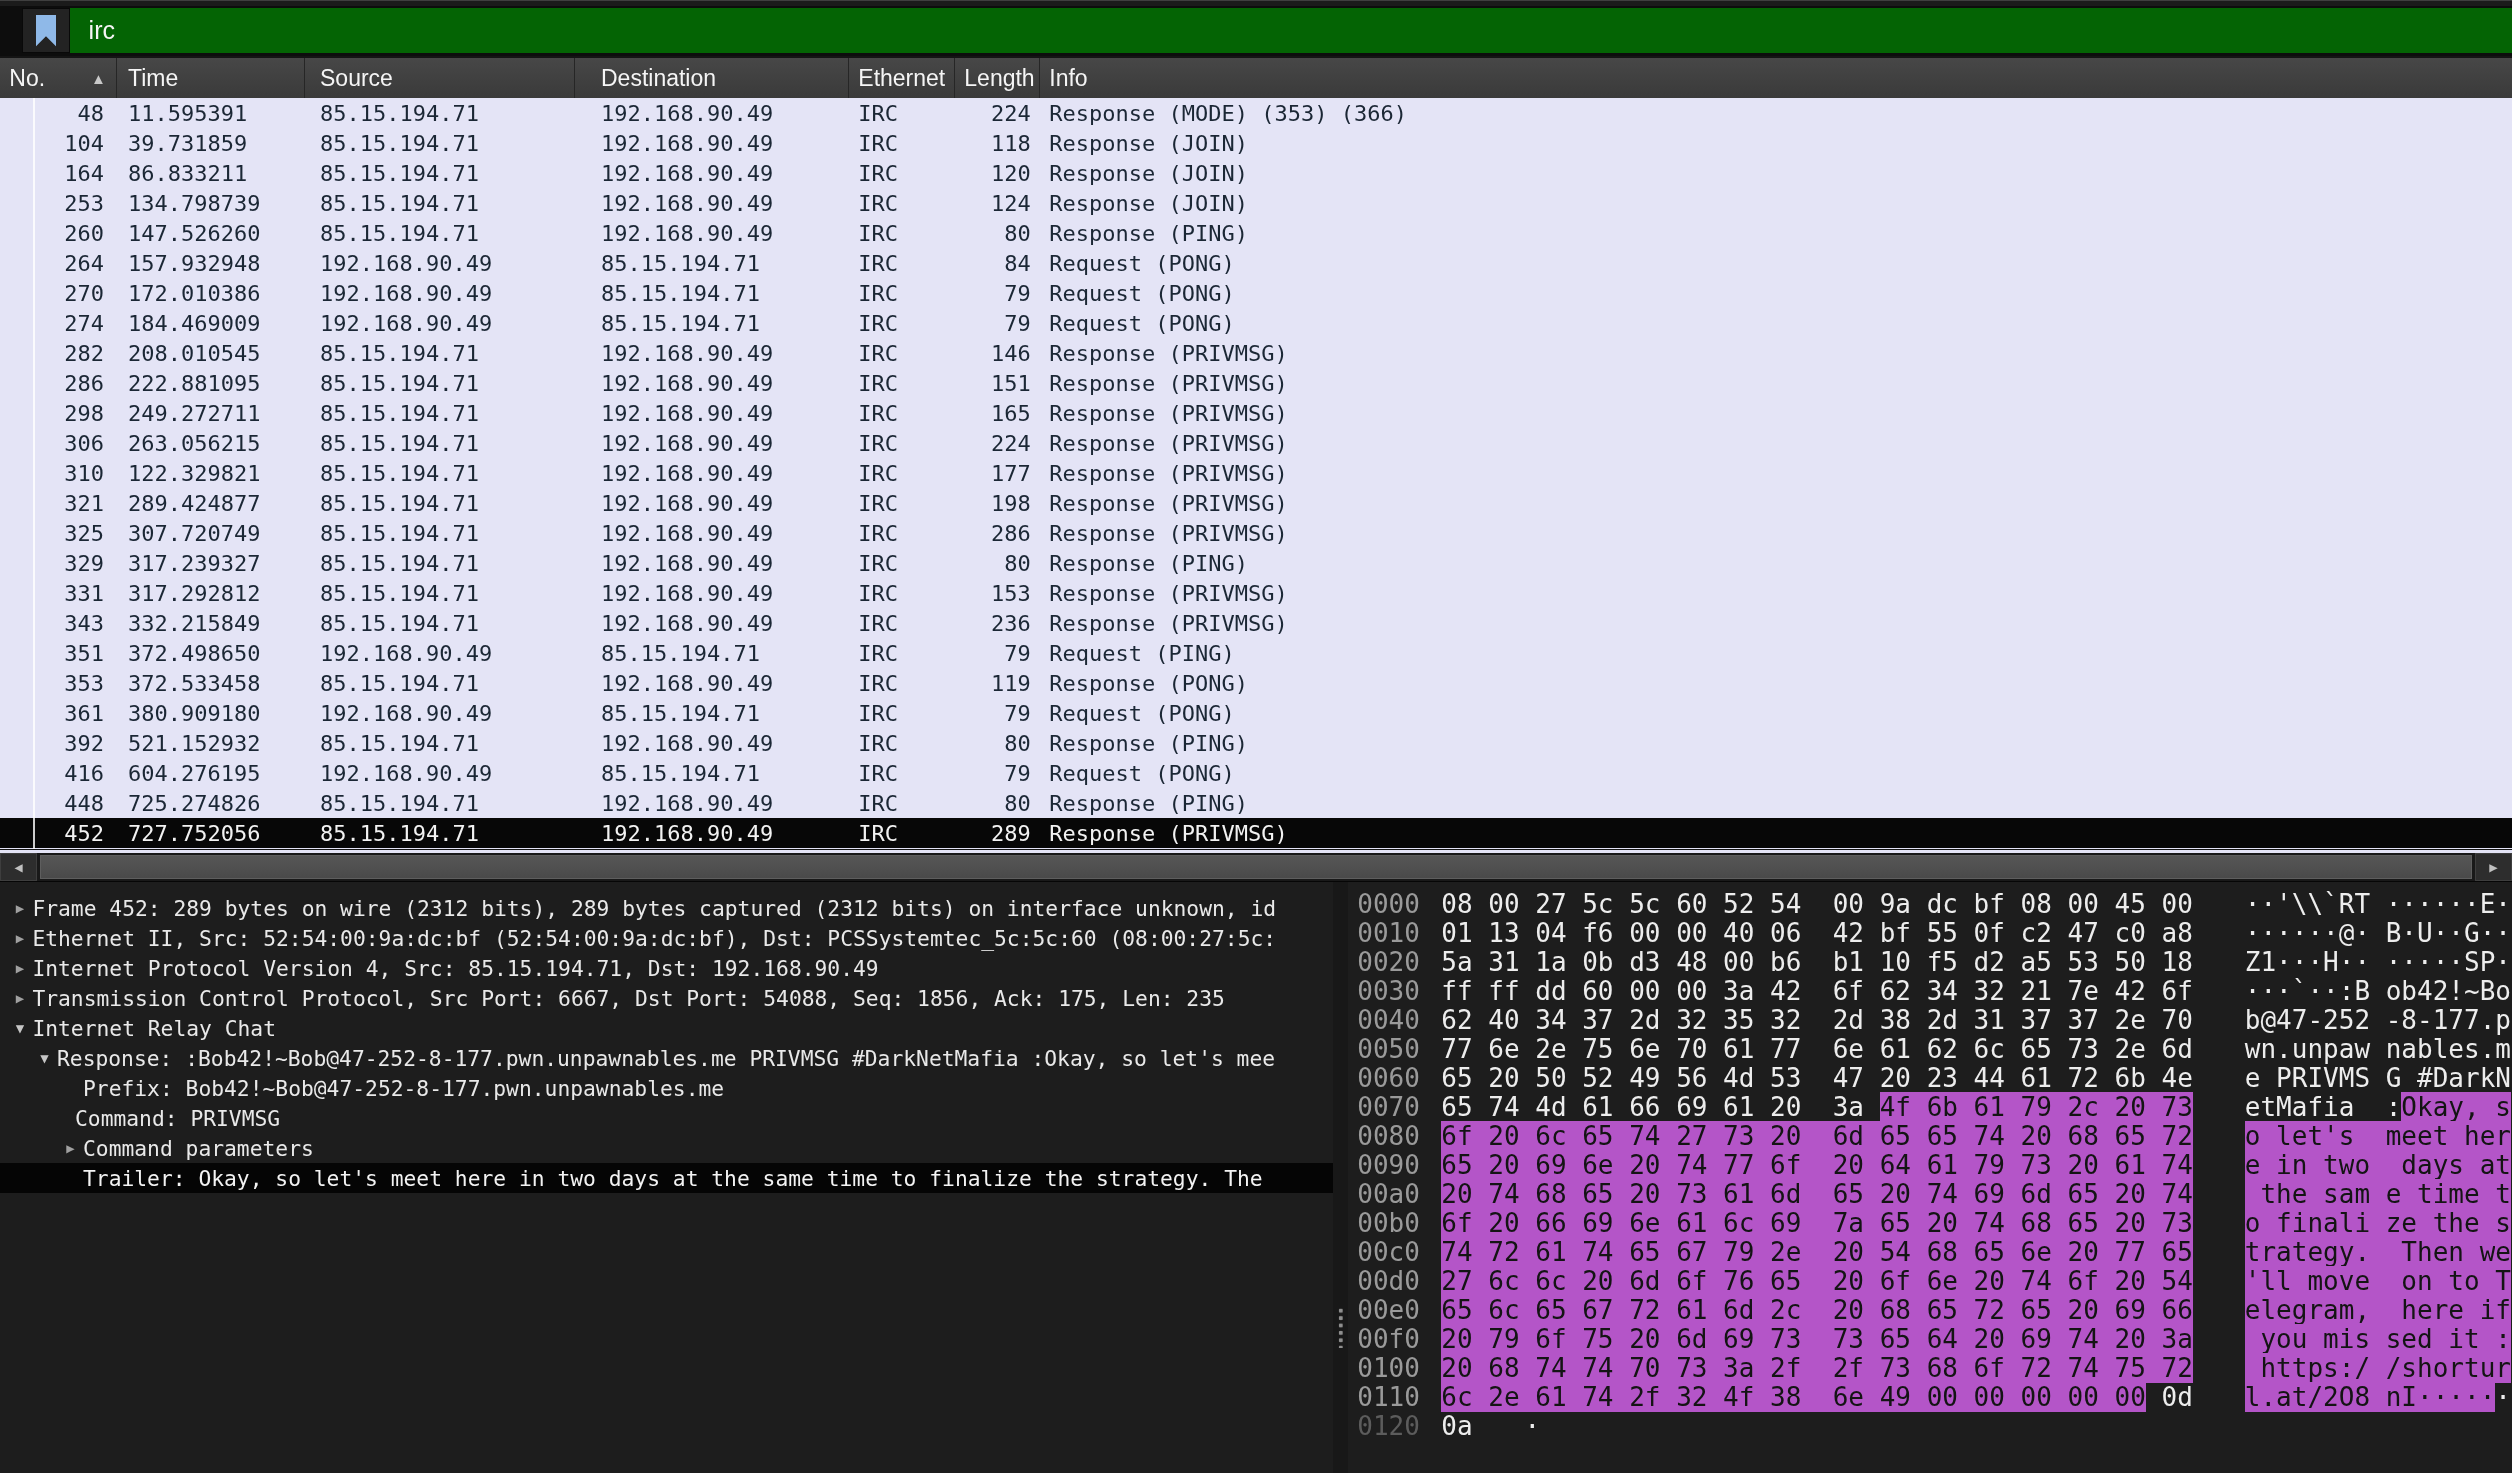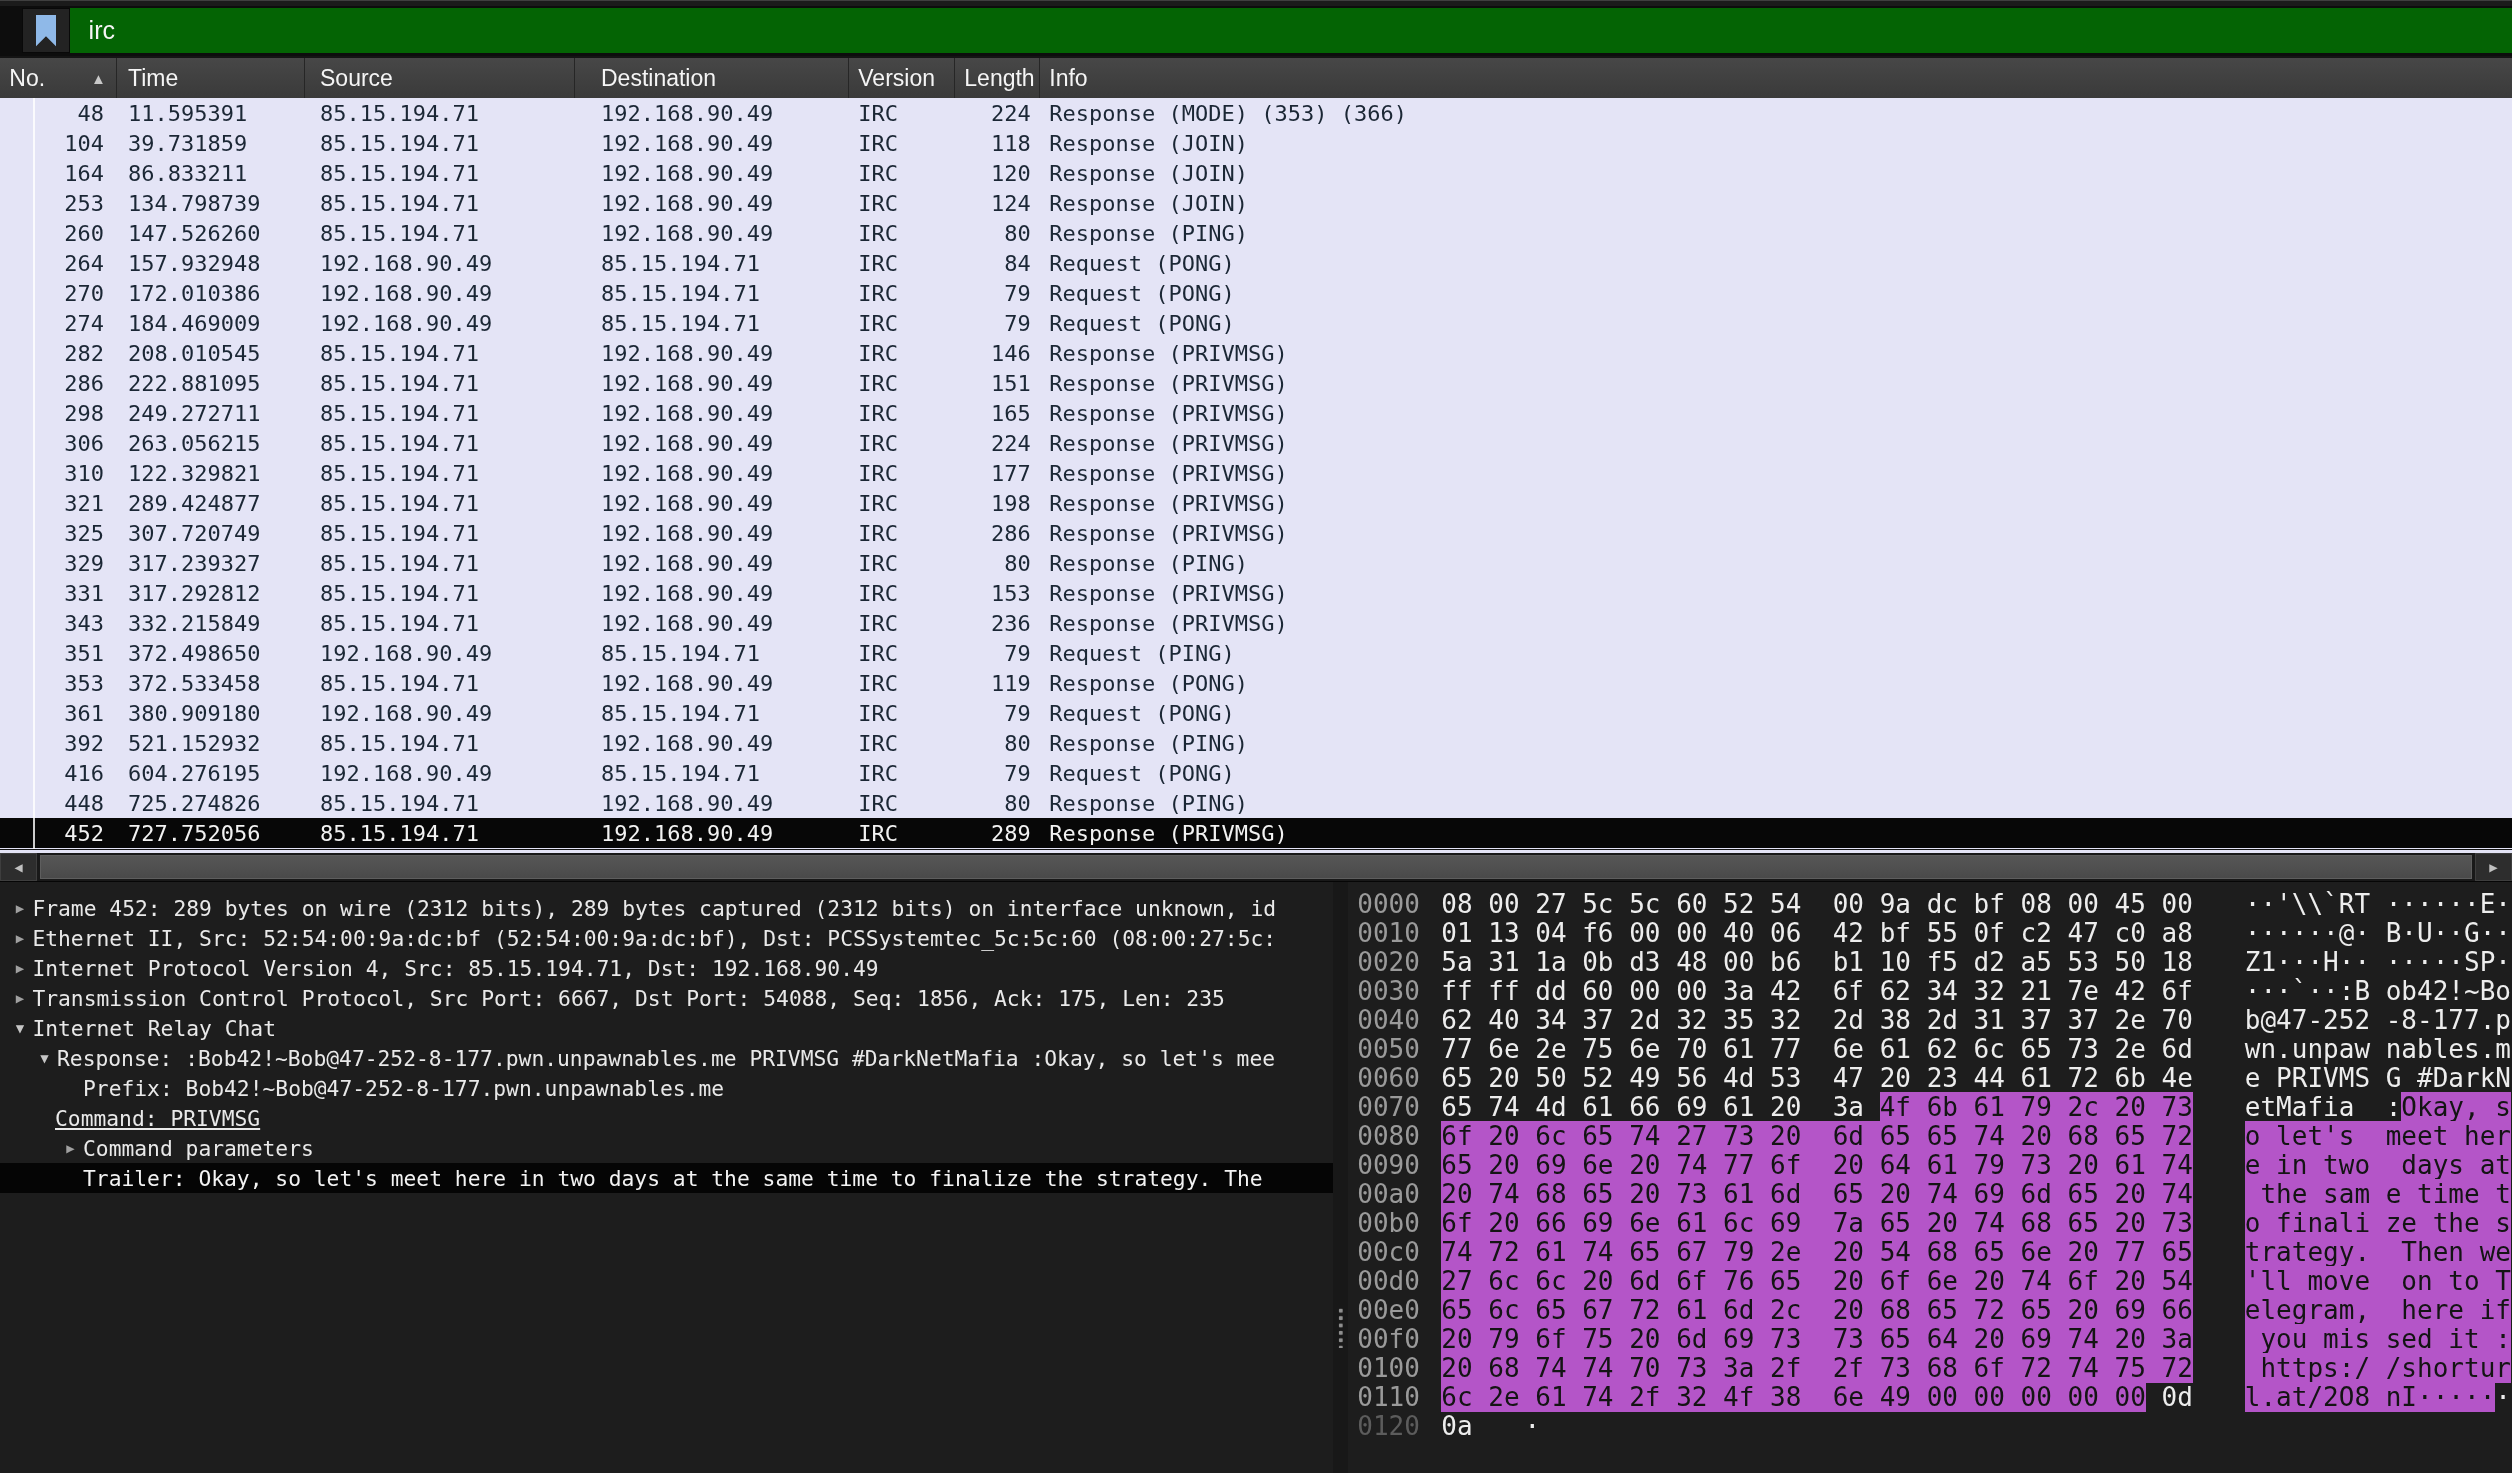--- a/index.html
+++ b/index.html
@@ -79,21 +79,21 @@
     <div class="hcell w-time">
         <span>Time</span>
       </div>
     <div class="hcell w-src">
         <span>Source</span>
       </div>
     <div class="hcell w-dst">
         <span>Destination</span>
       </div>
     <div class="hcell w-proto">
-        <span>Version</span>
+        <span>Ethernet</span>
       </div>
     <div class="hcell w-len">
         <span>Length</span>
       </div>
     <div class="hcell w-info" style="border-right:none;">
         <span>Info</span>
       </div>
   </div>
 
   <div class="rows" id="rows">
@@ -337,21 +337,21 @@
 
   <div class="lower">
     <div class="detail-pane" id="details">
         <div class="dline" style="padding-left: 7.4px;"><span class="arrow-slot">▶</span><span class="dtext">Frame 452: 289 bytes on wire (2312 bits), 289 bytes captured (2312 bits) on interface unknown, id</span></div>
         <div class="dline" style="padding-left: 7.4px;"><span class="arrow-slot">▶</span><span class="dtext">Ethernet II, Src: 52:54:00:9a:dc:bf (52:54:00:9a:dc:bf), Dst: PCSSystemtec_5c:5c:60 (08:00:27:5c:</span></div>
         <div class="dline" style="padding-left: 7.4px;"><span class="arrow-slot">▶</span><span class="dtext">Internet Protocol Version 4, Src: 85.15.194.71, Dst: 192.168.90.49</span></div>
         <div class="dline" style="padding-left: 7.4px;"><span class="arrow-slot">▶</span><span class="dtext">Transmission Control Protocol, Src Port: 6667, Dst Port: 54088, Seq: 1856, Ack: 175, Len: 235</span></div>
         <div class="dline" style="padding-left: 7.4px;"><span class="arrow-slot expanded">▼</span><span class="dtext">Internet Relay Chat</span></div>
         <div class="dline" style="padding-left: 32px;"><span class="arrow-slot expanded">▼</span><span class="dtext">Response: :Bob42!~Bob@47-252-8-177.pwn.unpawnables.me PRIVMSG #DarkNetMafia :Okay, so let's mee</span></div>
         <div class="dline" style="padding-left: 58px;"><span class="arrow-slot"></span><span class="dtext">Prefix: Bob42!~Bob@47-252-8-177.pwn.unpawnables.me</span></div>
-        <div class="dline" style="padding-left: 30px; text-decoration: underline;"><span class="arrow-slot"></span><span class="dtext">Command: PRIVMSG</span></div>
+        <div class="dline" style="padding-left: 50px;"><span class="arrow-slot"></span><span class="dtext">Command: PRIVMSG</span></div>
         <div class="dline" style="padding-left: 58px;"><span class="arrow-slot">▶</span><span class="dtext">Command parameters</span></div>
         <div class="dline selected" style="padding-left: 58px;"><span class="arrow-slot"></span><span class="dtext">Trailer: Okay, so let's meet here in two days at the same time to finalize the strategy. The</span></div>
       </div>
     <div class="splitter">
       <div class="splitter-dots"></div>
     </div>
     <div class="hex-pane" id="hex">
         <div class="hexrow"><span class="offs">0000</span><span class="bytes"><span>08</span><span> </span><span>00</span><span> </span><span>27</span><span> </span><span>5c</span><span> </span><span>5c</span><span> </span><span>60</span><span> </span><span>52</span><span> </span><span>54</span><span>  </span><span>00</span><span> </span><span>9a</span><span> </span><span>dc</span><span> </span><span>bf</span><span> </span><span>08</span><span> </span><span>00</span><span> </span><span>45</span><span> </span><span>00</span></span><span class="asciis"><span>·</span><span>·</span><span>'</span><span>\</span><span>\</span><span>`</span><span>R</span><span>T</span><span> </span><span>·</span><span>·</span><span>·</span><span>·</span><span>·</span><span>·</span><span>E</span><span>·</span></span></div>
         <div class="hexrow"><span class="offs">0010</span><span class="bytes"><span>01</span><span> </span><span>13</span><span> </span><span>04</span><span> </span><span>f6</span><span> </span><span>00</span><span> </span><span>00</span><span> </span><span>40</span><span> </span><span>06</span><span>  </span><span>42</span><span> </span><span>bf</span><span> </span><span>55</span><span> </span><span>0f</span><span> </span><span>c2</span><span> </span><span>47</span><span> </span><span>c0</span><span> </span><span>a8</span></span><span class="asciis"><span>·</span><span>·</span><span>·</span><span>·</span><span>·</span><span>·</span><span>@</span><span>·</span><span> </span><span>B</span><span>·</span><span>U</span><span>·</span><span>·</span><span>G</span><span>·</span><span>·</span></span></div>
         <div class="hexrow"><span class="offs">0020</span><span class="bytes"><span>5a</span><span> </span><span>31</span><span> </span><span>1a</span><span> </span><span>0b</span><span> </span><span>d3</span><span> </span><span>48</span><span> </span><span>00</span><span> </span><span>b6</span><span>  </span><span>b1</span><span> </span><span>10</span><span> </span><span>f5</span><span> </span><span>d2</span><span> </span><span>a5</span><span> </span><span>53</span><span> </span><span>50</span><span> </span><span>18</span></span><span class="asciis"><span>Z</span><span>1</span><span>·</span><span>·</span><span>·</span><span>H</span><span>·</span><span>·</span><span> </span><span>·</span><span>·</span><span>·</span><span>·</span><span>·</span><span>S</span><span>P</span><span>·</span></span></div>

